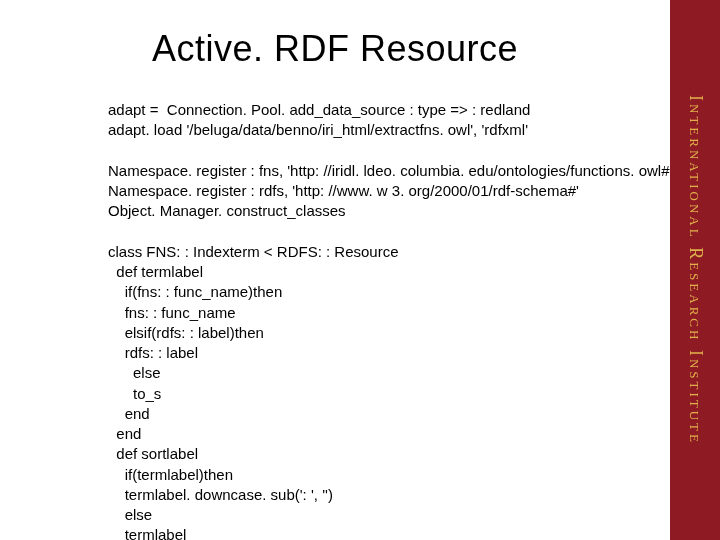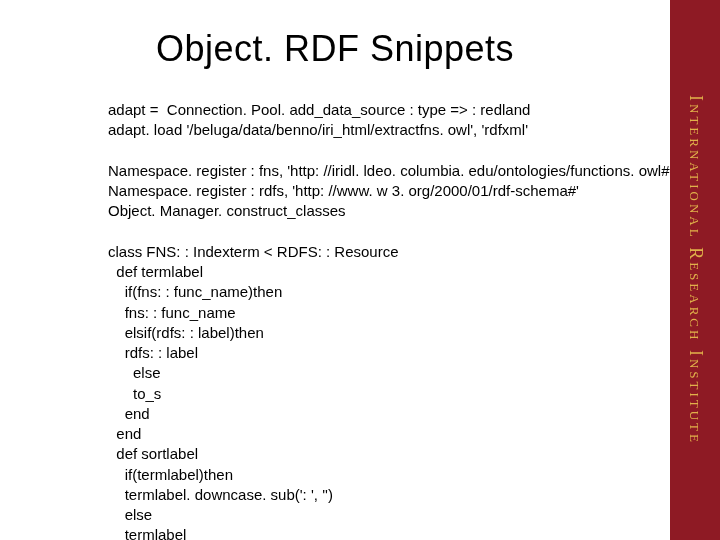--- a/index.html
+++ b/index.html
@@ -61,21 +61,21 @@
     font-variant: small-caps;
     letter-spacing: 3px;
     font-size: 18px;
   }
 </style>
 </head>
 <body>
 
 <div class="slide">
   <div class="content">
-    <h1 class="title">Object. RDF Snippets</h1>
+    <h1 class="title">Active. RDF Resource</h1>
     <div class="code">adapt =  Connection. Pool. add_data_source : type =&gt; : redland
 adapt. load '/beluga/data/benno/iri_html/extractfns. owl', 'rdfxml'
 
 Namespace. register : fns, 'http: //iridl. ldeo. columbia. edu/ontologies/functions. owl#'
 Namespace. register : rdfs, 'http: //www. w 3. org/2000/01/rdf-schema#'
 Object. Manager. construct_classes
 
 class FNS: : Indexterm &lt; RDFS: : Resource
   def termlabel
     if(fns: : func_name)then

